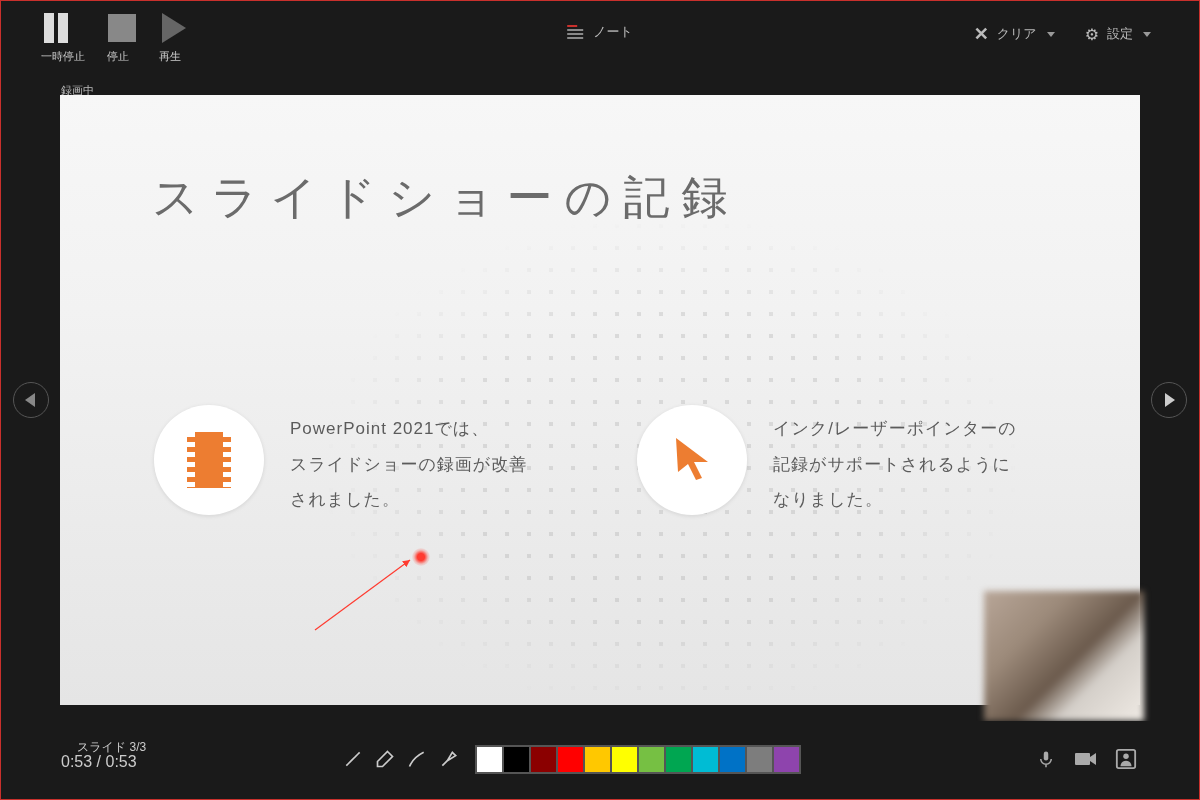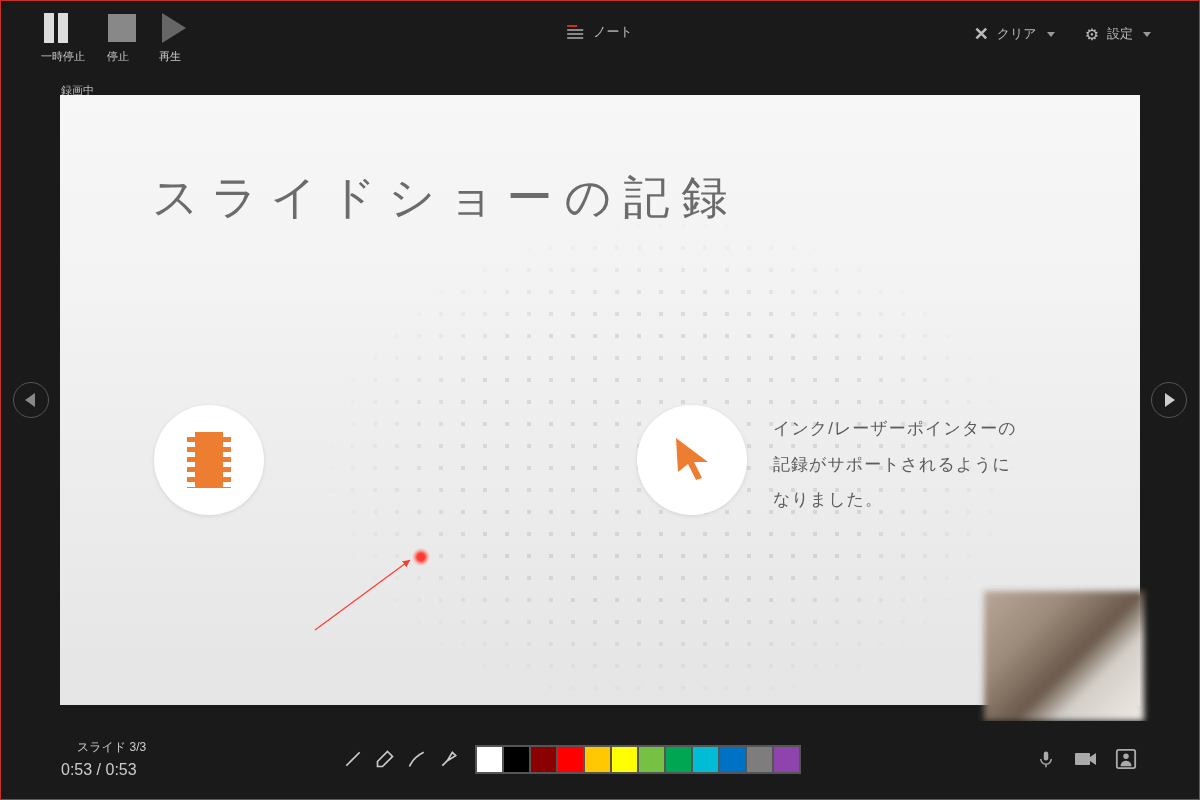--- a/index.html
+++ b/index.html
@@ -60,21 +60,21 @@
   .laser { position: absolute; top: 453px; left: 352px; width: 18px; height: 18px; border-radius: 50%; background: radial-gradient(circle, #ff3b30 0%, #ff3b30 28%, rgba(255,59,48,0.25) 55%, rgba(255,59,48,0) 75%);} 
   .arrow-ann { position: absolute; top: 460px; left: 250px; }
   .arrow-ann svg { overflow: visible; }
   
   
   .camera-preview { position: absolute; right: 55px; bottom: 78px; width: 160px; height: 130px; background: linear-gradient(135deg, #b8a698 0%, #9c8a7a 30%, #6b5a4c 55%, #d4cfc9 70%, #efeae4 100%); filter: blur(3px); }
   
   
   .footer { position: absolute; bottom: 0; left: 0; right: 0; height: 78px; background: #1a1a1a; color: #ccc; font-size: 12px; }
   .footer .slide-info { position: absolute; top: 18px; left: 76px; }
-  .footer .time { position: absolute; top: 40px; left: 60px; font-size: 16px; }
+  .footer .time { position: absolute; top: 32px; left: 60px; font-size: 16px; }
   
   .pen-row { position: absolute; left: 340px; top: 22px; display: flex; align-items: center; gap: 8px; }
   .pen-btn { width: 24px; height: 32px; display: flex; align-items: center; justify-content: center; cursor: pointer; color: #ccc; }
   .swatch-row { display: flex; margin-left: 6px; border: 1px solid #555; }
   .swatch { width: 27px; height: 27px; border: 1px solid #555; cursor: pointer; }
   
   .av-row { position: absolute; right: 60px; top: 26px; display: flex; gap: 14px; align-items: center; }
   .av-btn { width: 26px; height: 24px; display: flex; align-items: center; justify-content: center; cursor: pointer; color: #aaa; }
 </style>
 </head>
@@ -144,20 +144,25 @@
     </div>
 
   <div class="slide">
     <div class="dot-field"></div>
     <div class="slide-title">スライドショーの記録</div>
     <div class="content-row">
       <div class="block">
         <div class="circle">
             <div class="film-icon"></div>
           </div>
+        <div class="text-col">
+          <div>PowerPoint 2021では、</div>
+          <div>スライドショーの録画が改善</div>
+          <div>されました。</div>
+        </div>
       </div>
       <div class="block">
         <div class="circle">
           <div class="cursor-icon">
             <svg viewBox="0 0 24 24">
                 <path d="M4 2 L20 14 L13 14 L17 22 L14 23 L10 15 L5 19 Z"></path>
               </svg>
           </div>
         </div>
         <div class="text-col">

